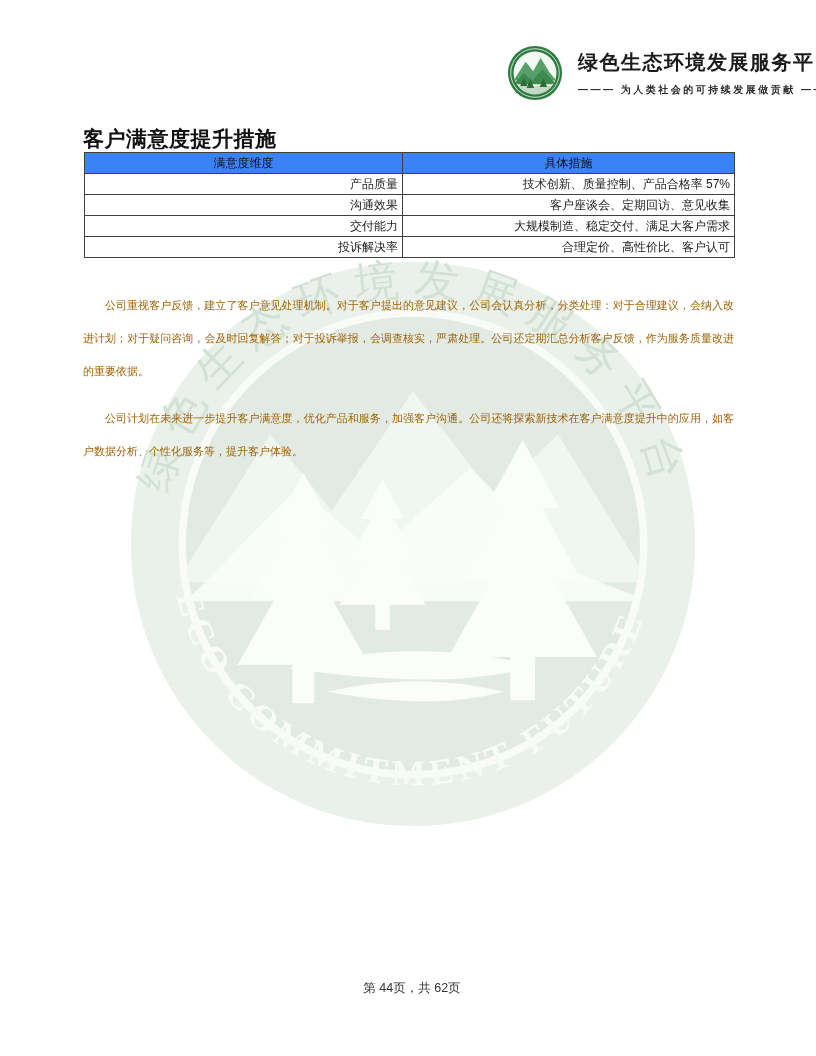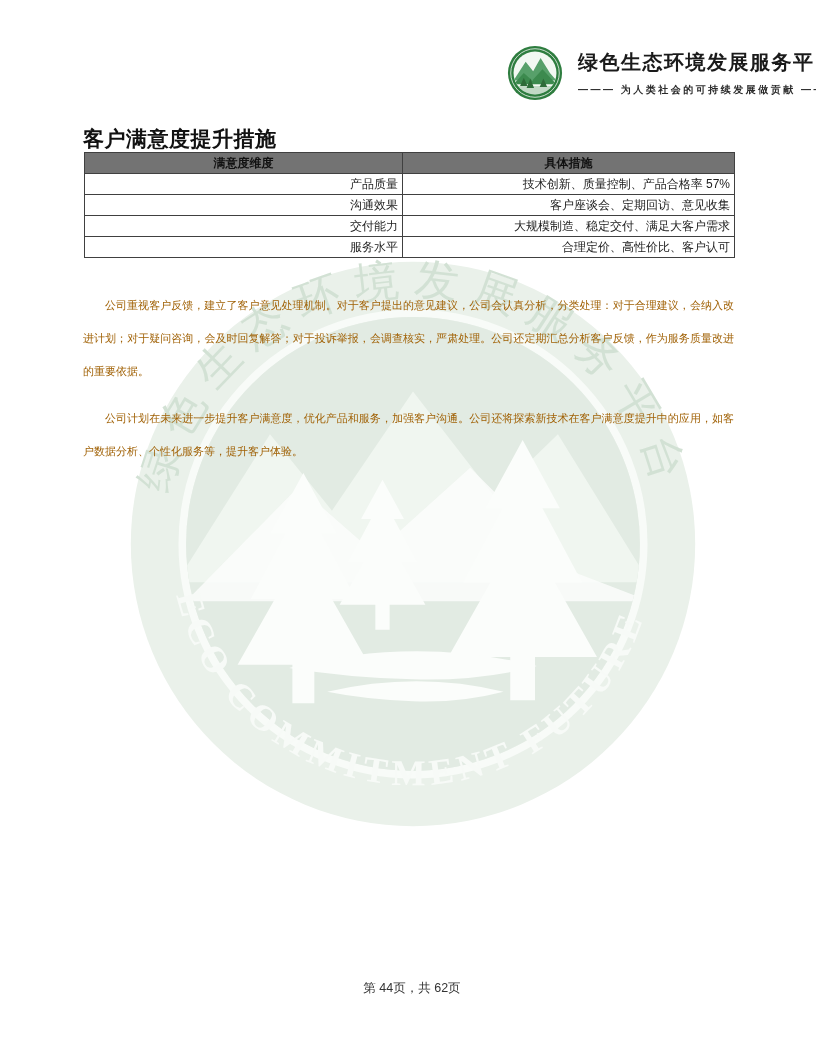--- a/index.html
+++ b/index.html
@@ -41,21 +41,21 @@
     position:absolute;left:1px;top:152px;width:650px;
     border-collapse:collapse;table-layout:fixed;
     font-size:12px;color:#222;
   }
   table.measures th,table.measures td{
     border:1px solid #404040;
     height:20px;padding:0 4px;
     text-align:center;vertical-align:middle;
     overflow:hidden;white-space:nowrap;
   }
-  table.measures th{background:#737373;font-weight:bold;color:#111;}
+  table.measures th{background:#3b82f6;font-weight:normal;color:#111;}
   table.measures td{background:transparent;text-align:right;}
   col.c1{width:318px;} col.c2{width:332px;}
   .paragraphs{position:absolute;left:0;top:289px;width:651px;}
   .paragraphs p{
     margin:0 0 14px 0;
     font-size:11px;line-height:33px;color:#a16207;
     text-align:justify;text-indent:2em;
   }
   
   .footer{
@@ -144,21 +144,21 @@
           </tr>
           <tr>
             <td>沟通效果</td>
             <td>客户座谈会、定期回访、意见收集</td>
           </tr>
           <tr>
             <td>交付能力</td>
             <td>大规模制造、稳定交付、满足大客户需求</td>
           </tr>
           <tr>
-            <td>服务水平</td>
+            <td>投诉解决率</td>
             <td>合理定价、高性价比、客户认可</td>
           </tr>
         </tbody>
     </table>
 
     <div class="paragraphs">
       <p>公司重视客户反馈，建立了客户意见处理机制。对于客户提出的意见建议，公司会认真分析，分类处理：对于合理建议，会纳入改进计划；对于疑问咨询，会及时回复解答；对于投诉举报，会调查核实，严肃处理。公司还定期汇总分析客户反馈，作为服务质量改进的重要依据。</p>
       <p>公司计划在未来进一步提升客户满意度，优化产品和服务，加强客户沟通。公司还将探索新技术在客户满意度提升中的应用，如客户数据分析、个性化服务等，提升客户体验。</p>
     </div>
   </div>

